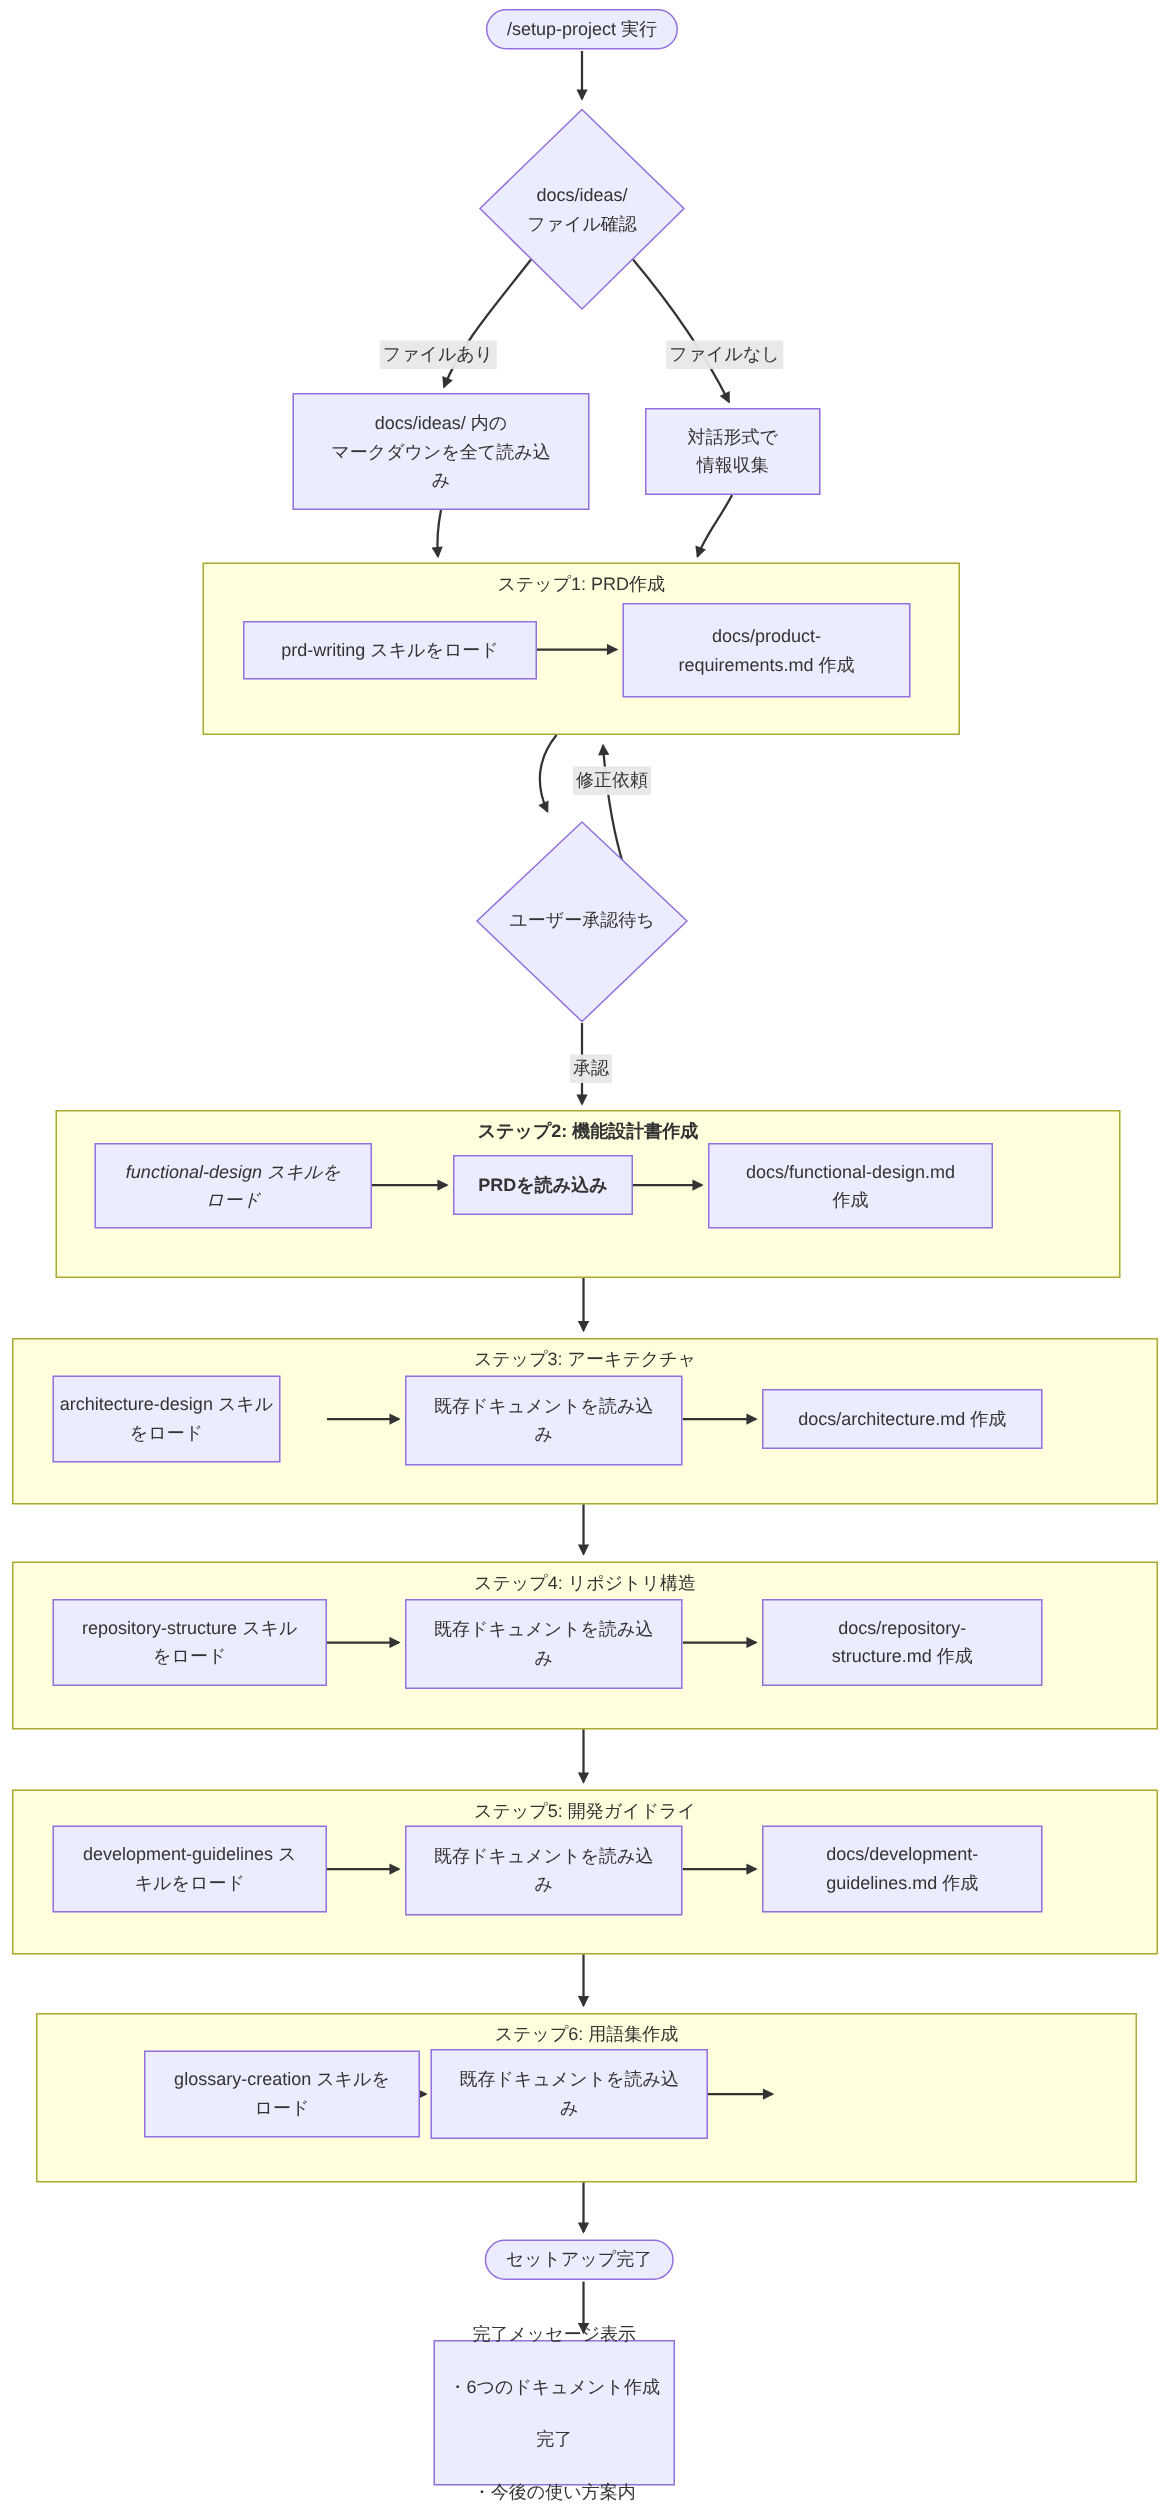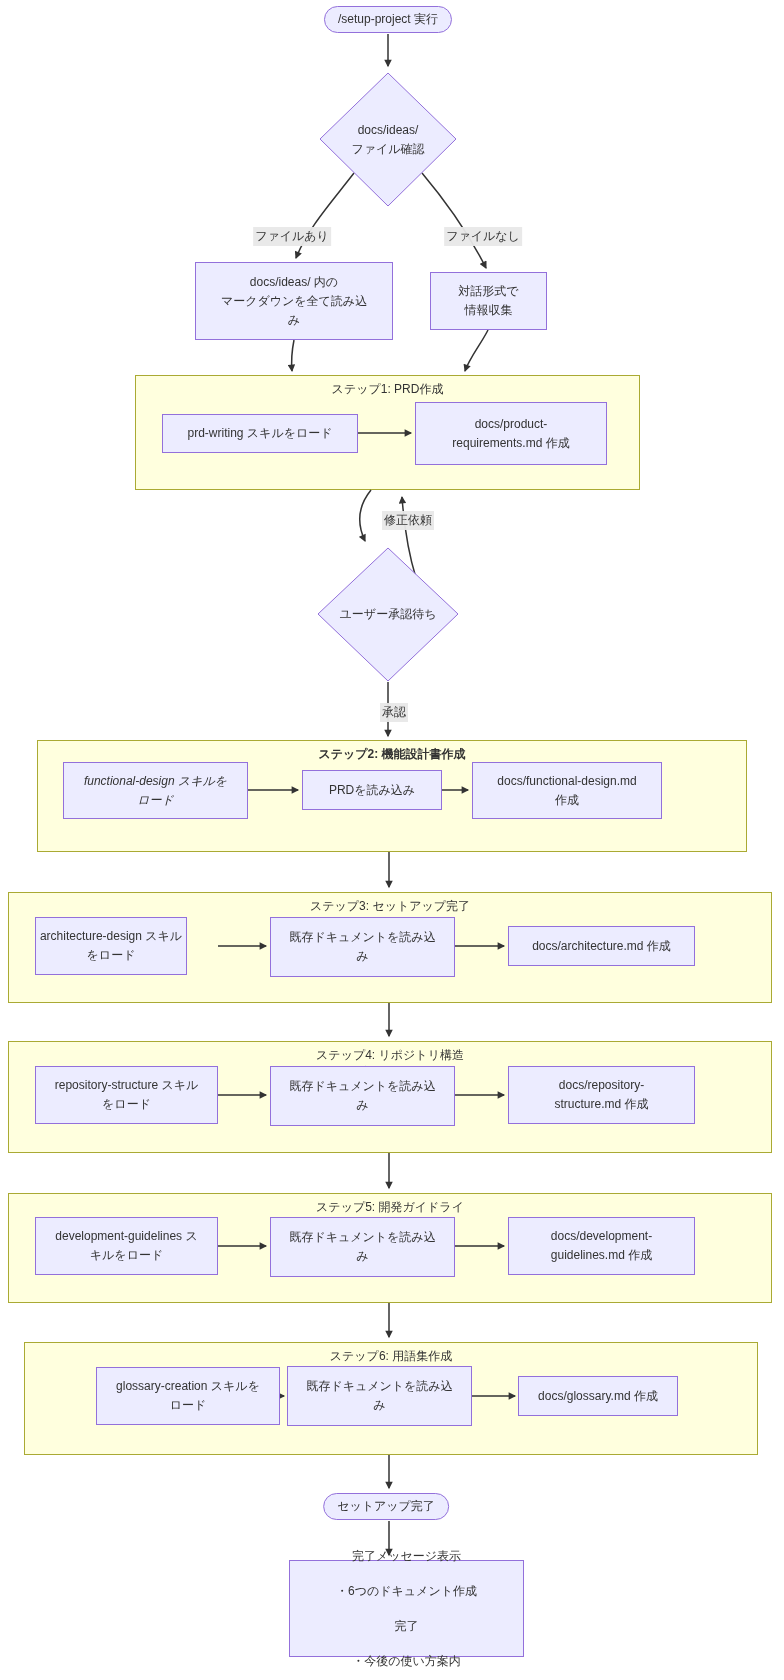--- a/index.html
+++ b/index.html
@@ -120,30 +120,30 @@
 
   <div class="edge-label" style="left:394px;top:703px;">承認</div>
 
   <div class="subgraph" style="left:37px;top:740px;width:710px;height:112px;">
     <div class="sg-title" style="top:4px;font-weight:bold;">ステップ2: 機能設計書作成</div>
   </div>
   <div class="node" style="left:63px;top:762px;width:185px;height:57px;font-style:italic;">
     <span>functional-design スキルを</span>
     <span>ロード</span>
   </div>
-  <div class="node" style="left:302px;top:770px;width:140px;height:40px;">
+  <div class="node" style="left:302px;top:770px;width:120px;height:40px;font-weight:bold;">
     <span>PRDを読み込み</span>
   </div>
   <div class="node" style="left:472px;top:762px;width:190px;height:57px;">
     <span>docs/functional-design.md</span>
     <span>作成</span>
   </div>
 
   <div class="subgraph" style="left:8px;top:892px;width:764px;height:111px;">
-    <div class="sg-title" style="top:4px;">ステップ3: セットアップ完了</div>
+    <div class="sg-title" style="top:4px;">ステップ3: アーキテクチャ</div>
     <div class="sg-title" style="top:21px;">設計書作成</div>
   </div>
   <div class="node" style="left:35px;top:917px;width:152px;height:58px;">
     <span>architecture-design スキル</span>
     <span>をロード</span>
   </div>
   <div class="node" style="left:270px;top:917px;width:185px;height:60px;">
     <span>既存ドキュメントを読み込</span>
     <span>み</span>
   </div>
@@ -189,28 +189,25 @@
     <div class="sg-title" style="top:4px;">ステップ6: 用語集作成</div>
   </div>
   <div class="node" style="left:48px;top:1367px;width:184px;height:58px;margin-left:48px;">
     <span>glossary-creation スキルを</span>
     <span>ロード</span>
   </div>
   <div class="node" style="left:287px;top:1366px;width:185px;height:60px;">
     <span>既存ドキュメントを読み込</span>
     <span>み</span>
   </div>
-  <div class="node" style="left:518px;top:1376px;width:160px;height:40px;">
-    <span>docs/glossary.md 作成</span>
-  </div>
 
   <div class="pill" style="left:386px;top:1493px;">
     <span>セットアップ完了</span>
   </div>
 
-  <div class="node" style="left:289px;top:1560px;width:235px;height:97px;gap:16px;">
+  <div class="node" style="left:289px;top:1560px;width:161px;height:97px;gap:16px;">
     <span>完了メッセージ表示</span>
     <span>・6つのドキュメント作成</span>
     <span>完了</span>
     <span>・今後の使い方案内</span>
   </div>
 
 </div>
 
 </body></html>

